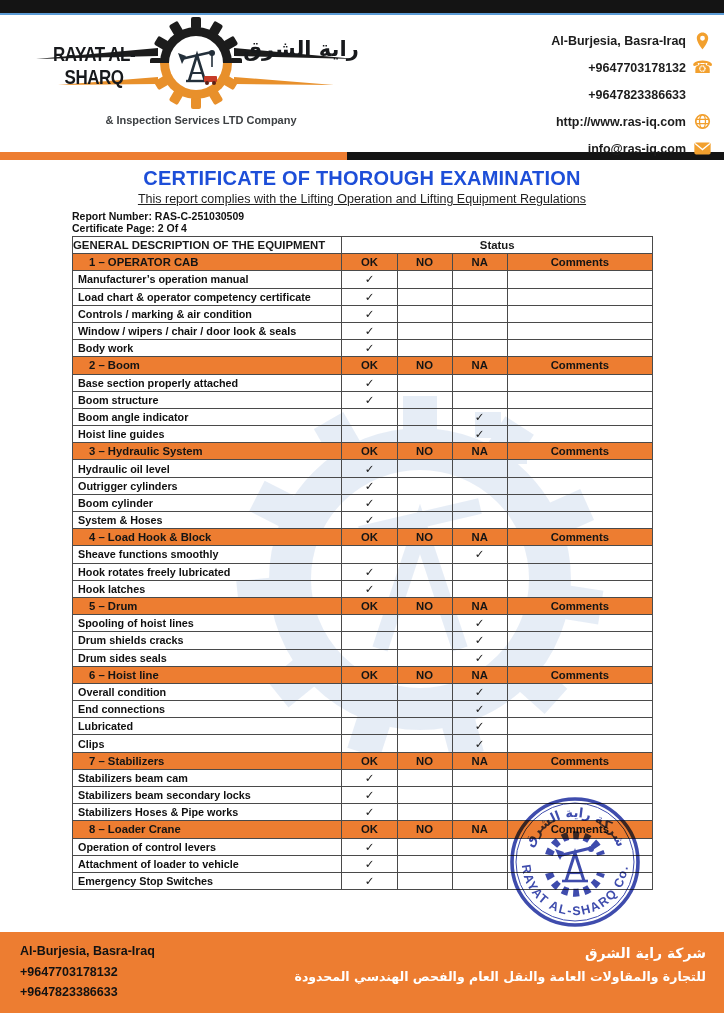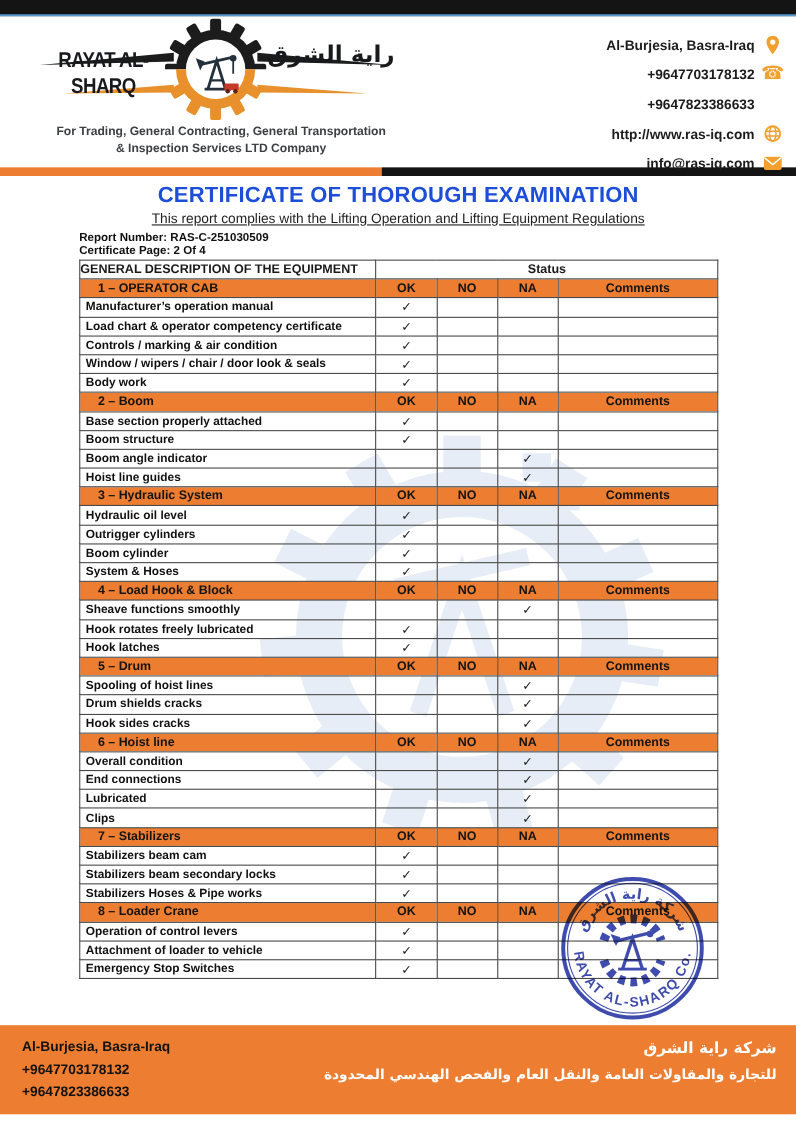--- a/index.html
+++ b/index.html
@@ -129,21 +129,20 @@
           <path d="M160,66 L184,66" stroke="#232f3a" stroke-width="2.4"></path>
 
           <rect x="178" y="61" width="13" height="6" rx="1" fill="#c63b28"></rect>
           <circle cx="181" cy="68" r="2" fill="#5a1f16"></circle>
           <circle cx="188" cy="68" r="2" fill="#5a1f16"></circle>
         </svg>
         <span class="logo-name-en">RAYAT AL-SHARQ</span>
         <span class="logo-name-ar" dir="rtl">راية الشرق</span>
       </div>
       <div class="logo-tagline">
-        <div>For Trading, General Contracting, General Transportation</div>
         <div>&amp; Inspection Services LTD Company</div>
       </div>
     </div>
 
     <div class="contacts">
       <div class="contact-row">
         <span>Al-Burjesia, Basra-Iraq</span>
         <span class="icon-slot">
           <svg width="15" height="18" viewBox="0 0 24 30">
               <path d="M12 1C6.5 1 2.5 5.2 2.5 10.4 2.5 17.5 12 29 12 29s9.5-11.5 9.5-18.6C21.5 5.2 17.5 1 12 1zm0 13.4a4 4 0 1 1 0-8 4 4 0 0 1 0 8z" fill="#F2A02E"></path>
@@ -391,21 +390,21 @@
             <td class="mark"></td>
           </tr>
           <tr class="item-row">
             <td class="desc">Drum shields cracks</td>
             <td class="mark"></td>
             <td class="mark"></td>
             <td class="mark">✓</td>
             <td class="mark"></td>
           </tr>
           <tr class="item-row">
-            <td class="desc">Hook sides cracks</td>
+            <td class="desc">Drum sides seals</td>
             <td class="mark"></td>
             <td class="mark"></td>
             <td class="mark">✓</td>
             <td class="mark"></td>
           </tr>
           <tr class="section-row">
             <td class="sec-title">6 – Hoist line</td>
             <td class="sec-col">OK</td>
             <td class="sec-col">NO</td>
             <td class="sec-col">NA</td>

